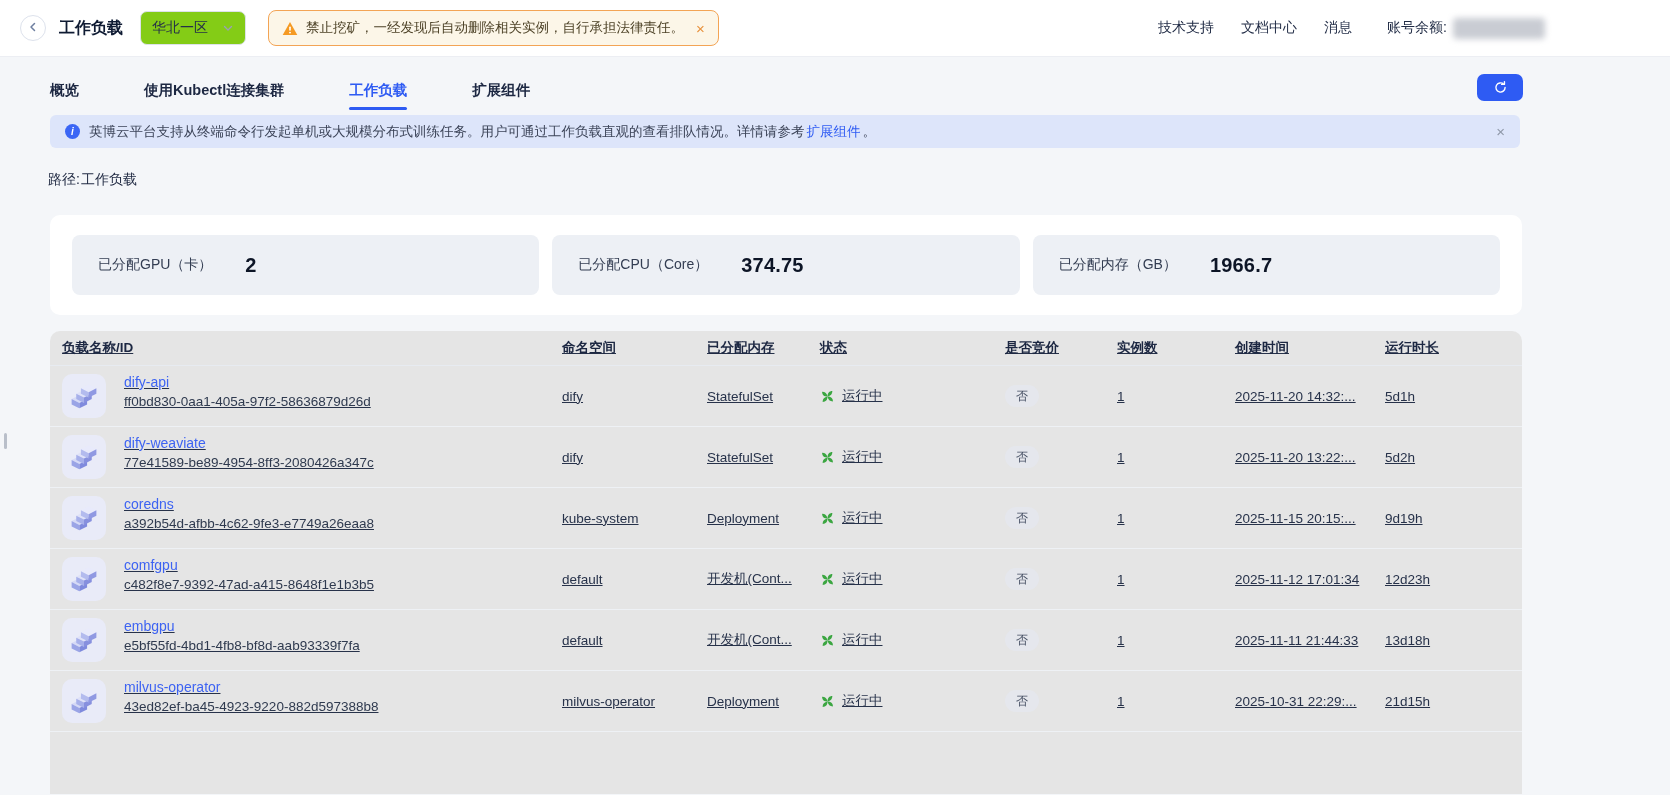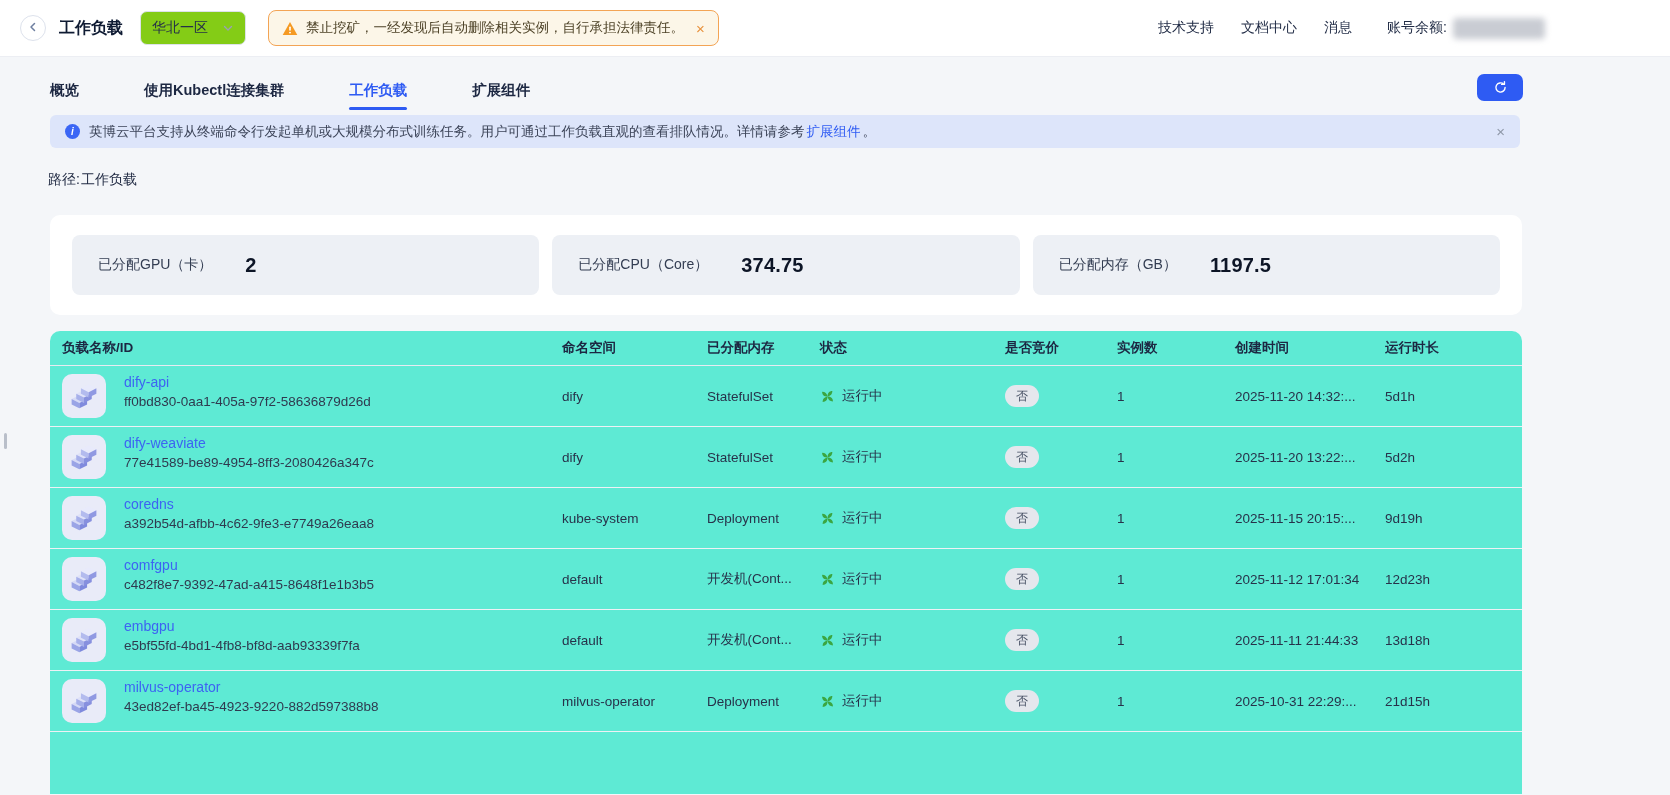--- a/index.html
+++ b/index.html
@@ -68,22 +68,22 @@
     padding:20px 22px; display:flex; gap:13px;
   }
   .stat {
     flex:1; background:#edf0f5; border-radius:8px; height:60px;
     display:flex; align-items:center; padding:8px 26px; gap:33px;
   }
   .stat-label { font-size:14px; color:#333d52; }
   .stat-value { font-size:20px; font-weight:700; color:#0d1526; letter-spacing:.2px; }
   
   .table-card {
-    margin:16px 0 0 50px; width:1472px; height:463px; background:#5eead4;
-    border-radius:10px 10px 0 0; overflow:hidden;
+    margin:16px 0 0 50px; width:1472px; height:463px; background:#e5e5e5;
+    border-radius:10px 10px 0 0; overflow:hidden;text-decoration:underline;
   }
   .grid-row {
     display:grid;
     grid-template-columns:512px 145px 113px 185px 112px 118px 150px 1fr;
     align-items:center;
   }
   .thead { height:35px; border-bottom:1px solid #e7ebf1; }
   .th { font-size:13.5px; font-weight:700; color:#1c2742; }
   .th:first-child { padding-left:12px; }
   .tr { height:61px; border-bottom:1px solid #eef1f5; }
@@ -178,21 +178,21 @@
   <div class="stat">
     <span class="stat-label">已分配GPU（卡）</span>
     <span class="stat-value">2</span>
   </div>
   <div class="stat">
     <span class="stat-label">已分配CPU（Core）</span>
     <span class="stat-value">374.75</span>
   </div>
   <div class="stat">
     <span class="stat-label">已分配内存（GB）</span>
-    <span class="stat-value">1197.5</span>
+    <span class="stat-value">1966.7</span>
   </div>
 </div>
 
 <div class="table-card">
   <div class="grid-row thead">
     <div class="th">负载名称/ID</div>
     <div class="th">命名空间</div>
     <div class="th">已分配内存</div>
     <div class="th">状态</div>
     <div class="th">是否竞价</div>

